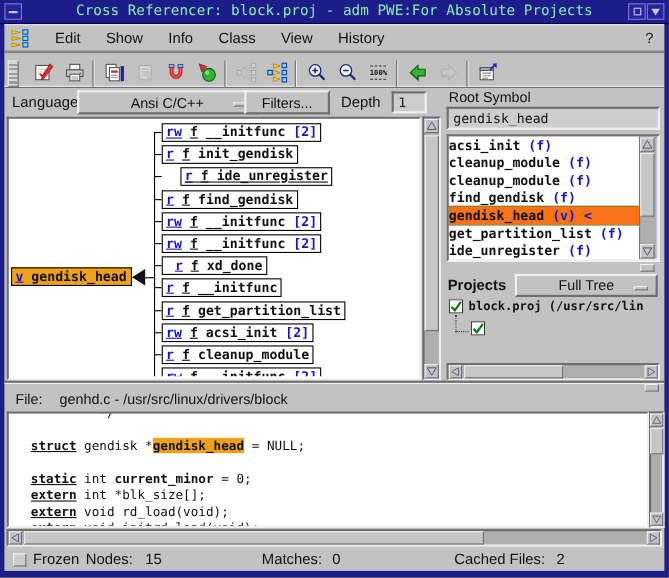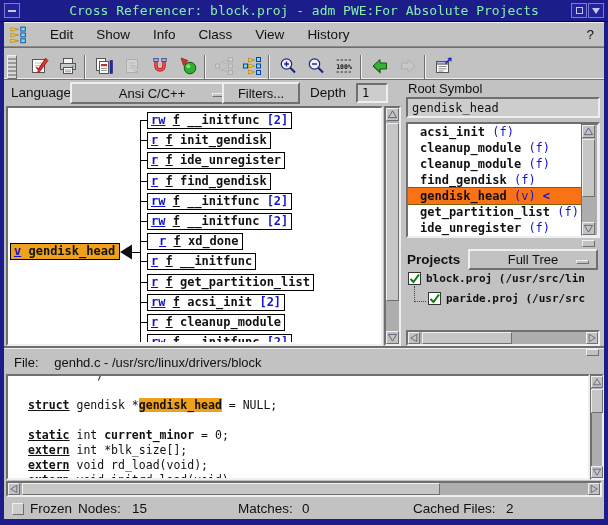--- a/index.html
+++ b/index.html
@@ -64,22 +64,22 @@
   .hscroll{position:absolute;height:16px;background:#aeaeae;border:2px solid;
            border-color:#6f6f6f #efefef #efefef #6f6f6f;}
   .sb-btn{position:absolute;width:13px;height:13px;background:#c2c2c2;display:flex;align-items:center;
           justify-content:center;border:1px solid;border-color:#efefef #6f6f6f #6f6f6f #efefef;}
   .sb-thumb{position:absolute;background:#c6c6c6;border:1px solid;border-color:#efefef #6f6f6f #6f6f6f #efefef;}
   
   .rpanel{position:absolute;left:400px;top:58px;width:198px;height:266px;}
   .rlabel{position:absolute;left:4px;top:1px;font-size:13px;}
   .symlist{position:absolute;left:2px;top:42px;width:194px;height:116px;background:#fff;
            border:2px solid;border-color:#6f6f6f #efefef #efefef #6f6f6f;overflow:hidden;}
-  .ls-row{height:16px;line-height:16px;padding-left:12px;white-space:nowrap;
-          font-family:"DejaVu Sans Mono",monospace;font-size:12px;font-weight:normal;}
+  .ls-row{height:16px;line-height:16px;padding-left:0;white-space:nowrap;
+          font-family:"DejaVu Sans Mono",monospace;font-size:12px;font-weight:bold;}
   .ls-row .typ{color:#1414cc;}
   .ls-row.sel{background:#f97316;outline:1px solid #806000;}
   .sash-grip{position:absolute;width:13px;height:7px;background:#c2c2c2;border:1px solid;
              border-color:#efefef #6f6f6f #6f6f6f #efefef;}
   .proj-label{position:absolute;left:3px;top:172px;font-size:13.5px;font-weight:bold;}
   .ptree{position:absolute;left:2px;top:192px;width:194px;height:56px;overflow:hidden;}
   .prow{position:absolute;display:flex;align-items:center;white-space:nowrap;
         font-family:"DejaVu Sans Mono",monospace;font-size:11px;font-weight:bold;}
   .prow .plabel{margin-left:5px;}
   .pconn{position:absolute;border-left:1px dotted #444;border-bottom:1px dotted #444;}
@@ -281,21 +281,21 @@
     </div>
 
     <div class="gwrap sunken" style="border-width:2px">
       <div class="gcanvas" id="gcanvas">
           <div class="trunk" style="left: 130px; top: 10px; height: 224px;"></div>
           <div class="gconn" style="left: 130px; top: 10px; width: 7px;"></div>
           <div class="gnode" style="left: 137px; top: 2px;"><span class="acc">rw</span> <span class="knd">f</span> <b>__initfunc</b> <span class="cnt">[2]</span></div>
           <div class="gconn" style="left: 130px; top: 30.2px; width: 7px;"></div>
           <div class="gnode" style="left: 137px; top: 22.2px;"><span class="acc">r</span> <span class="knd">f</span> <b>init_gendisk</b></div>
           <div class="gconn" style="left: 130px; top: 50.4px; width: 7px;"></div>
-          <div class="gnode" style="left: 137px; top: 42.4px;"><span class="acc">r</span> <span class="knd">f</span> <b>ide_unregister</b></div>
+          <div class="gnode" style="left: 154px; top: 42.4px; text-decoration: underline;"><span class="acc">r</span> <span class="knd">f</span> <b>ide_unregister</b></div>
           <div class="gconn" style="left: 130px; top: 70.6px; width: 7px;"></div>
           <div class="gnode" style="left: 137px; top: 62.6px;"><span class="acc">r</span> <span class="knd">f</span> <b>find_gendisk</b></div>
           <div class="gconn" style="left: 130px; top: 90.8px; width: 7px;"></div>
           <div class="gnode" style="left: 137px; top: 82.8px;"><span class="acc">rw</span> <span class="knd">f</span> <b>__initfunc</b> <span class="cnt">[2]</span></div>
           <div class="gconn" style="left: 130px; top: 111px; width: 7px;"></div>
           <div class="gnode" style="left: 137px; top: 103px;"><span class="acc">rw</span> <span class="knd">f</span> <b>__initfunc</b> <span class="cnt">[2]</span></div>
           <div class="gconn" style="left: 130px; top: 131.2px; width: 7px;"></div>
           <div class="gnode" style="left: 137px; top: 123.2px; padding-left: 11px;"><span class="acc">r</span> <span class="knd">f</span> <b>xd_done</b></div>
           <div class="gconn" style="left: 130px; top: 151.4px; width: 7px;"></div>
           <div class="gnode" style="left: 137px; top: 143.4px;"><span class="acc">r</span> <span class="knd">f</span> <b>__initfunc</b></div>
@@ -372,21 +372,20 @@
                 <path d="M2.5 7 L5.5 10 L11 2.5" stroke="#0b7a0b" stroke-width="2" fill="none"></path>
               </svg></div>
             <div class="plabel">block.proj (/usr/src/lin</div>
           </div>
           <div class="pconn" style="left: 8px; top: 14px; width: 12px; height: 16px;"></div>
           <div class="prow" style="left: 22px; top: 20px;">
             <div style="width: 13px; height: 13px;"><svg width="13" height="13" viewBox="0 0 13 13">
                 <rect x="0.5" y="0.5" width="12" height="12" fill="#fff" stroke="#333"></rect>
                 <path d="M2.5 7 L5.5 10 L11 2.5" stroke="#0b7a0b" stroke-width="2" fill="none"></path>
               </svg></div>
-            <div class="plabel">paride.proj (/usr/src</div>
           </div>
         </div>
 
       <div class="hscroll" style="left:2px;top:250px;width:194px">
         <div class="sb-btn" style="left:0;top:0;width:12px;height:12px">
           <svg width="8" height="8" viewBox="0 0 10 10">
               <polygon points="1,5 8.5,0.5 8.5,9.5" fill="#c6c6c6" stroke="#55557a"></polygon>
             </svg>
         </div>
         <div class="sb-thumb" style="left:14px;top:0;width:90px;height:12px"></div>

